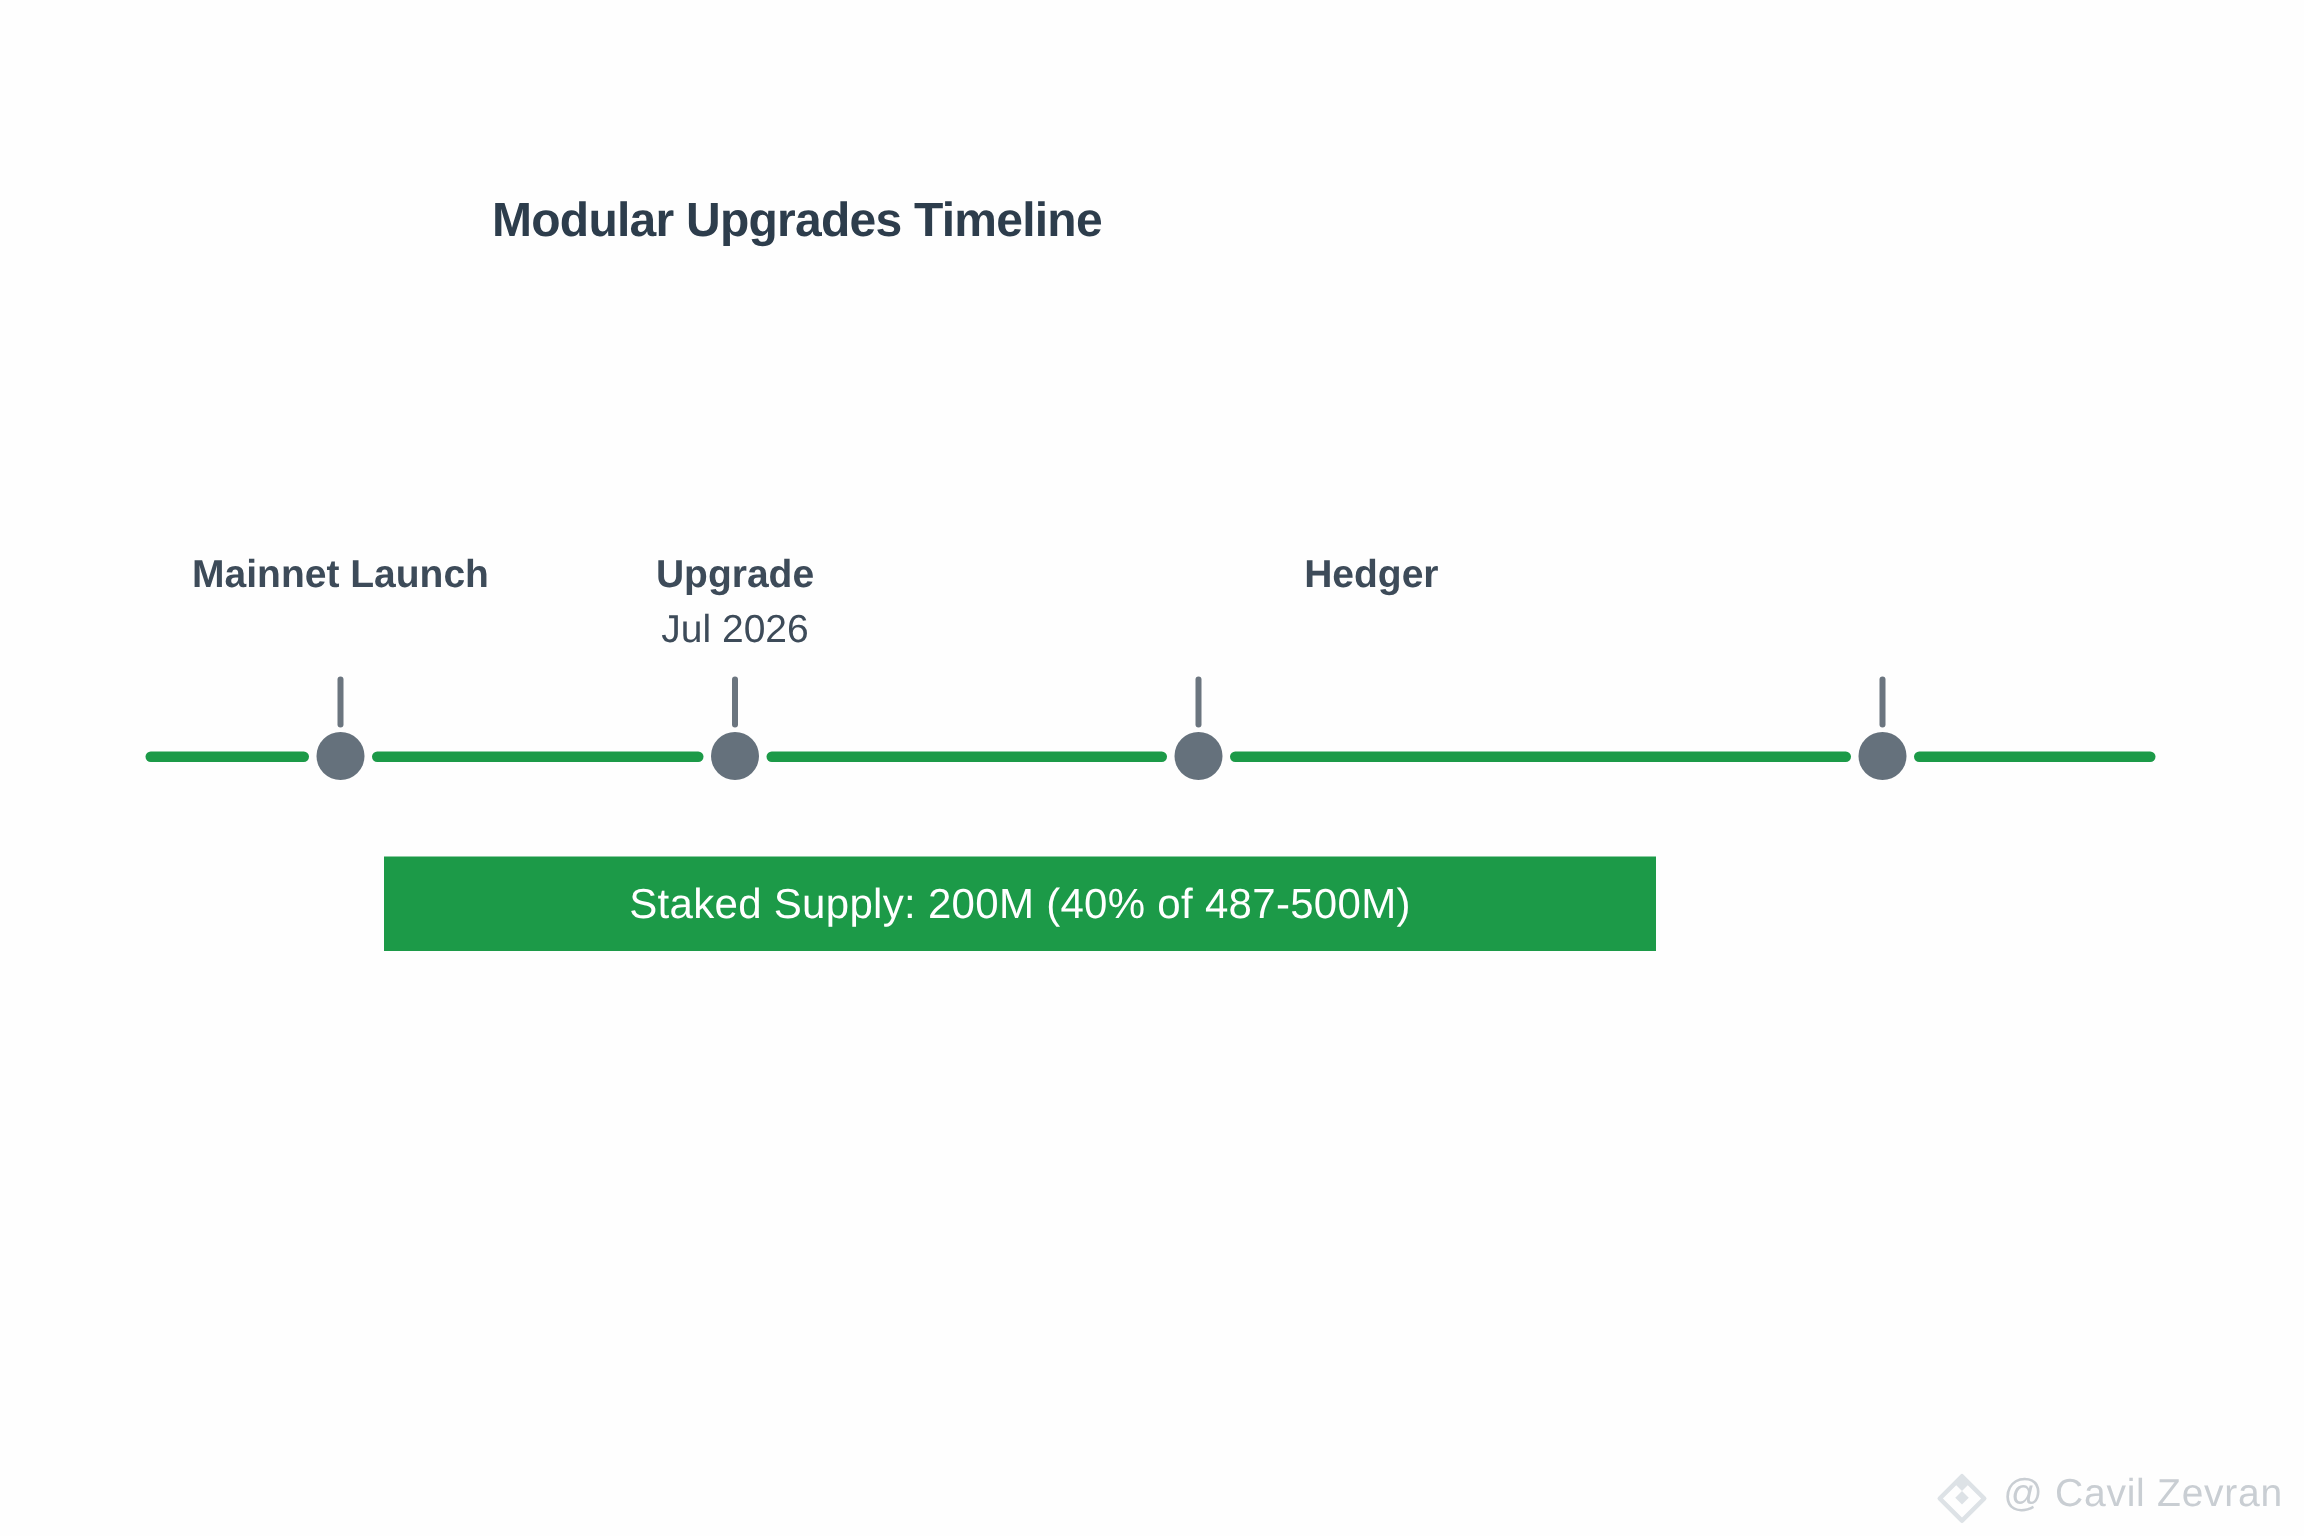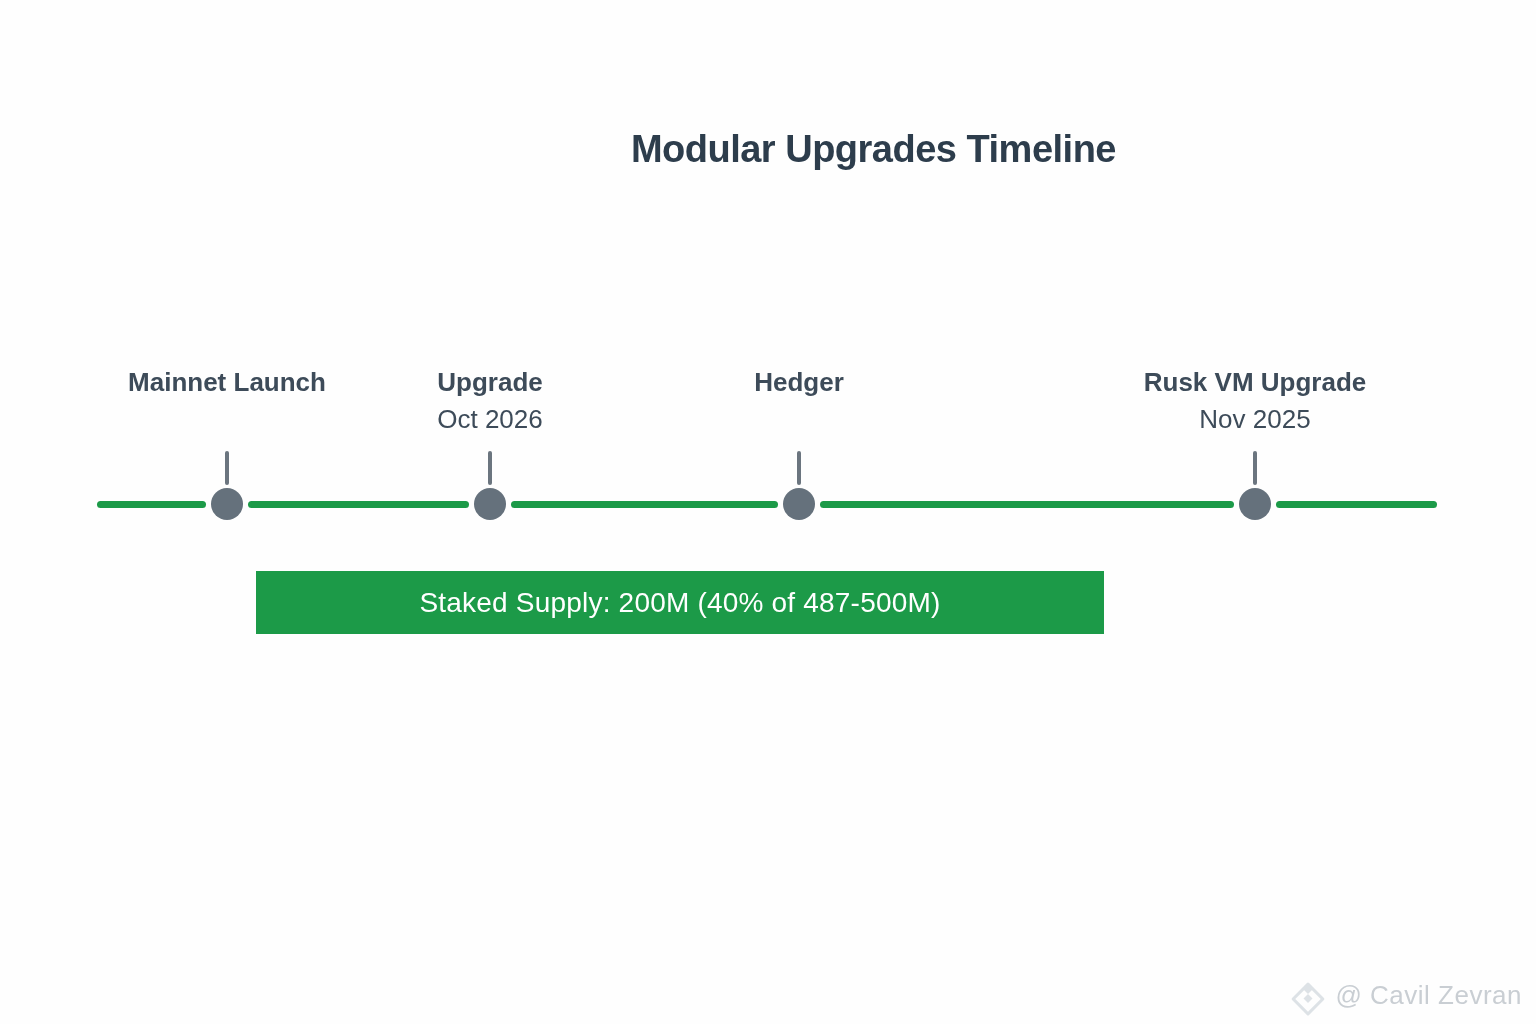--- a/index.html
+++ b/index.html
@@ -4,23 +4,23 @@
 <style>
   html,body{margin:0;padding:0;}
   body{
     width:1536px;height:1024px;overflow:hidden;
     background:var(--background,#fefefe);
     font-family:"Liberation Sans", sans-serif;
   }
   .stage{position:absolute;left:0;top:0;width:1536px;height:1024px;}
 
   .page-title{
-    position:absolute;left:316px;top:128px;width:800px;
-    text-align:right;
-    font-size:38px;font-weight:700;letter-spacing:-0.5px;
+    position:absolute;left:328px;top:128px;width:800px;
+    text-align:left;
+    font-size:32px;font-weight:700;letter-spacing:-0.5px;
     color:var(--title,#2d3d4c);
   }
 
   .milestone-label-block{
     position:absolute;top:364px;width:320px;
     text-align:center;line-height:37px;
     color:var(--slate,#3d4b59);
   }
   .milestone-title{font-size:26px;font-weight:600;}
   .milestone-date{font-size:26px;font-weight:500;}
@@ -66,28 +66,24 @@
 
 <div class="stage">
 
   <div class="page-title">Modular Upgrades Timeline</div>
 
   <div class="milestone-label-block" style="left:67px;">
     <div class="milestone-title">Mainnet Launch</div>
   </div>
   <div class="milestone-label-block" style="left:330px;">
     <div class="milestone-title">Upgrade</div>
-    <div class="milestone-date">Oct 2026</div>
+    <div class="milestone-date">Jul 2026</div>
   </div>
-  <div class="milestone-label-block" style="left:639px;">
+  <div class="milestone-label-block" style="left:639px;text-align:right;">
     <div class="milestone-title">Hedger</div>
-  </div>
-  <div class="milestone-label-block" style="left:1095px;">
-    <div class="milestone-title">Rusk VM Upgrade</div>
-    <div class="milestone-date">Nov 2025</div>
   </div>
 
   <div class="tick" style="left:225px;"></div>
   <div class="tick" style="left:488px;"></div>
   <div class="tick" style="left:797px;"></div>
   <div class="tick" style="left:1253px;"></div>
 
   <div class="line-seg" style="left:97px;  width:109px;"></div>
   <div class="line-seg" style="left:248px; width:221px;"></div>
   <div class="line-seg" style="left:511px; width:267px;"></div>

